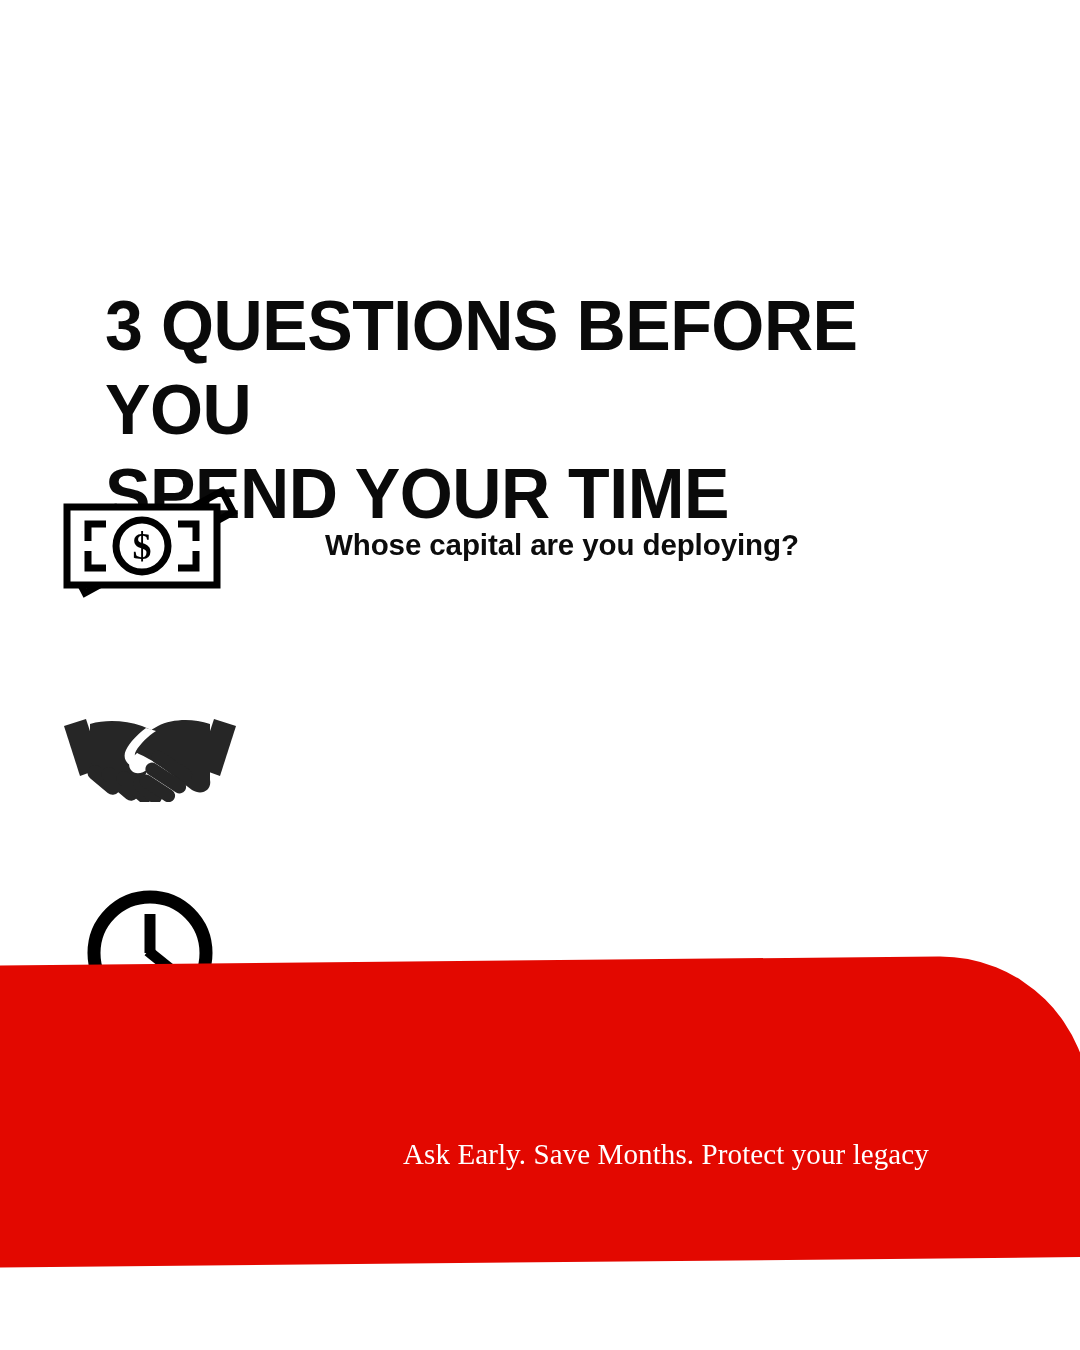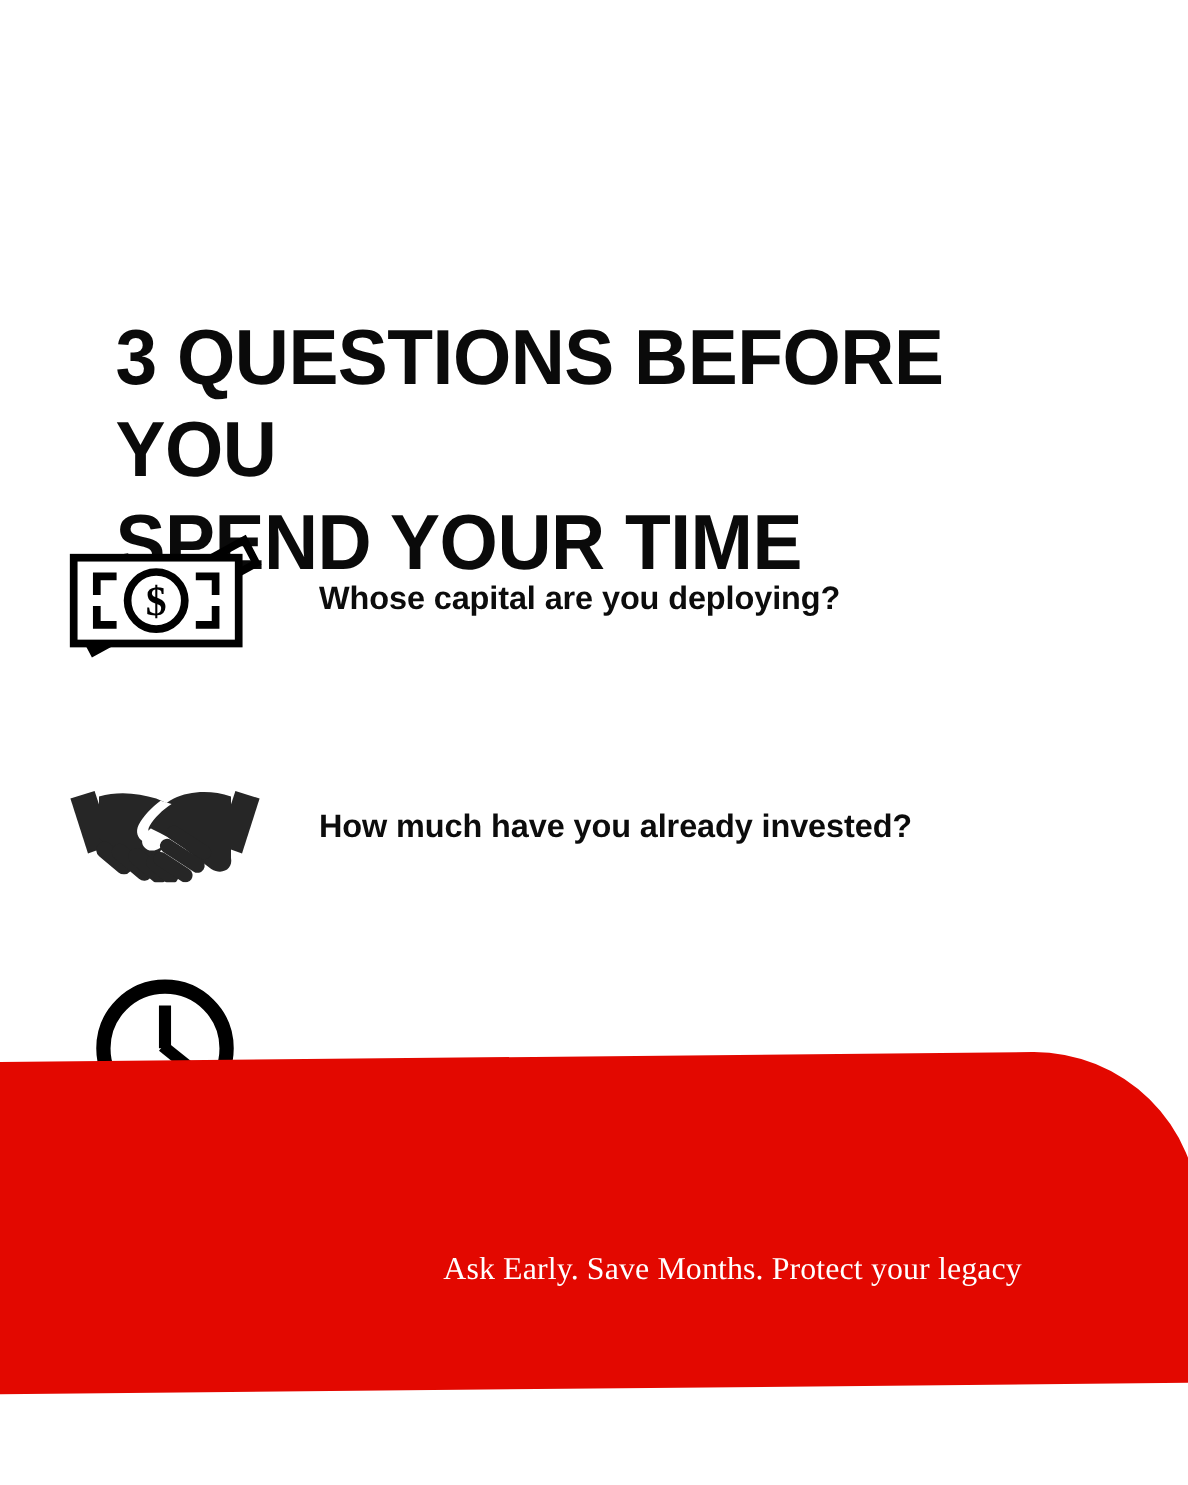--- a/index.html
+++ b/index.html
@@ -64,20 +64,21 @@
     box-sizing: border-box;
   }
 
   .q-text {
     font-family: "Liberation Sans", sans-serif;
     font-weight: bold;
     font-size: 29.5px;
     line-height: 36px;
     letter-spacing: -0.1px;
     color: #0c0c0c;
+    margin-left: 35px;
   }
 
   
   .red-shape {
     position: absolute;
     left: -420px;
     top: 955px;
     width: 1510px;
     height: 302px;
     background: #e30800;
@@ -156,21 +157,20 @@
 
           <rect x="96" y="46" width="46" height="13" rx="6.5" transform="rotate(33 96 46)"></rect>
           <rect x="90" y="58" width="46" height="13" rx="6.5" transform="rotate(33 90 58)"></rect>
           <rect x="84" y="70" width="40" height="13" rx="6.5" transform="rotate(33 84 70)"></rect>
 
           <path d="M86,26 C78,32 70,40 66,48 C63,54 65,60 70,63
                    C74,65 79,63 82,59 C76,58 73,54 76,49 C80,42 88,34 96,29 Z" fill="#ffffff"></path>
         </g>
       </svg>
     </div>
-    <div class="q-text">How much have you already invested?</div>
   </div>
 
   <div class="row" id="row-2">
     <div class="icon-cell">
       <svg width="130" height="130" viewBox="0 0 130 130" aria-hidden="true">
         <circle cx="65" cy="65" r="56" fill="none" stroke="#000000" stroke-width="13"></circle>
         <line x1="65" y1="65" x2="65" y2="26" stroke="#000000" stroke-width="11" stroke-linecap="butt"></line>
         <line x1="63" y1="63" x2="99" y2="92" stroke="#000000" stroke-width="11" stroke-linecap="butt"></line>
       </svg>
     </div>

